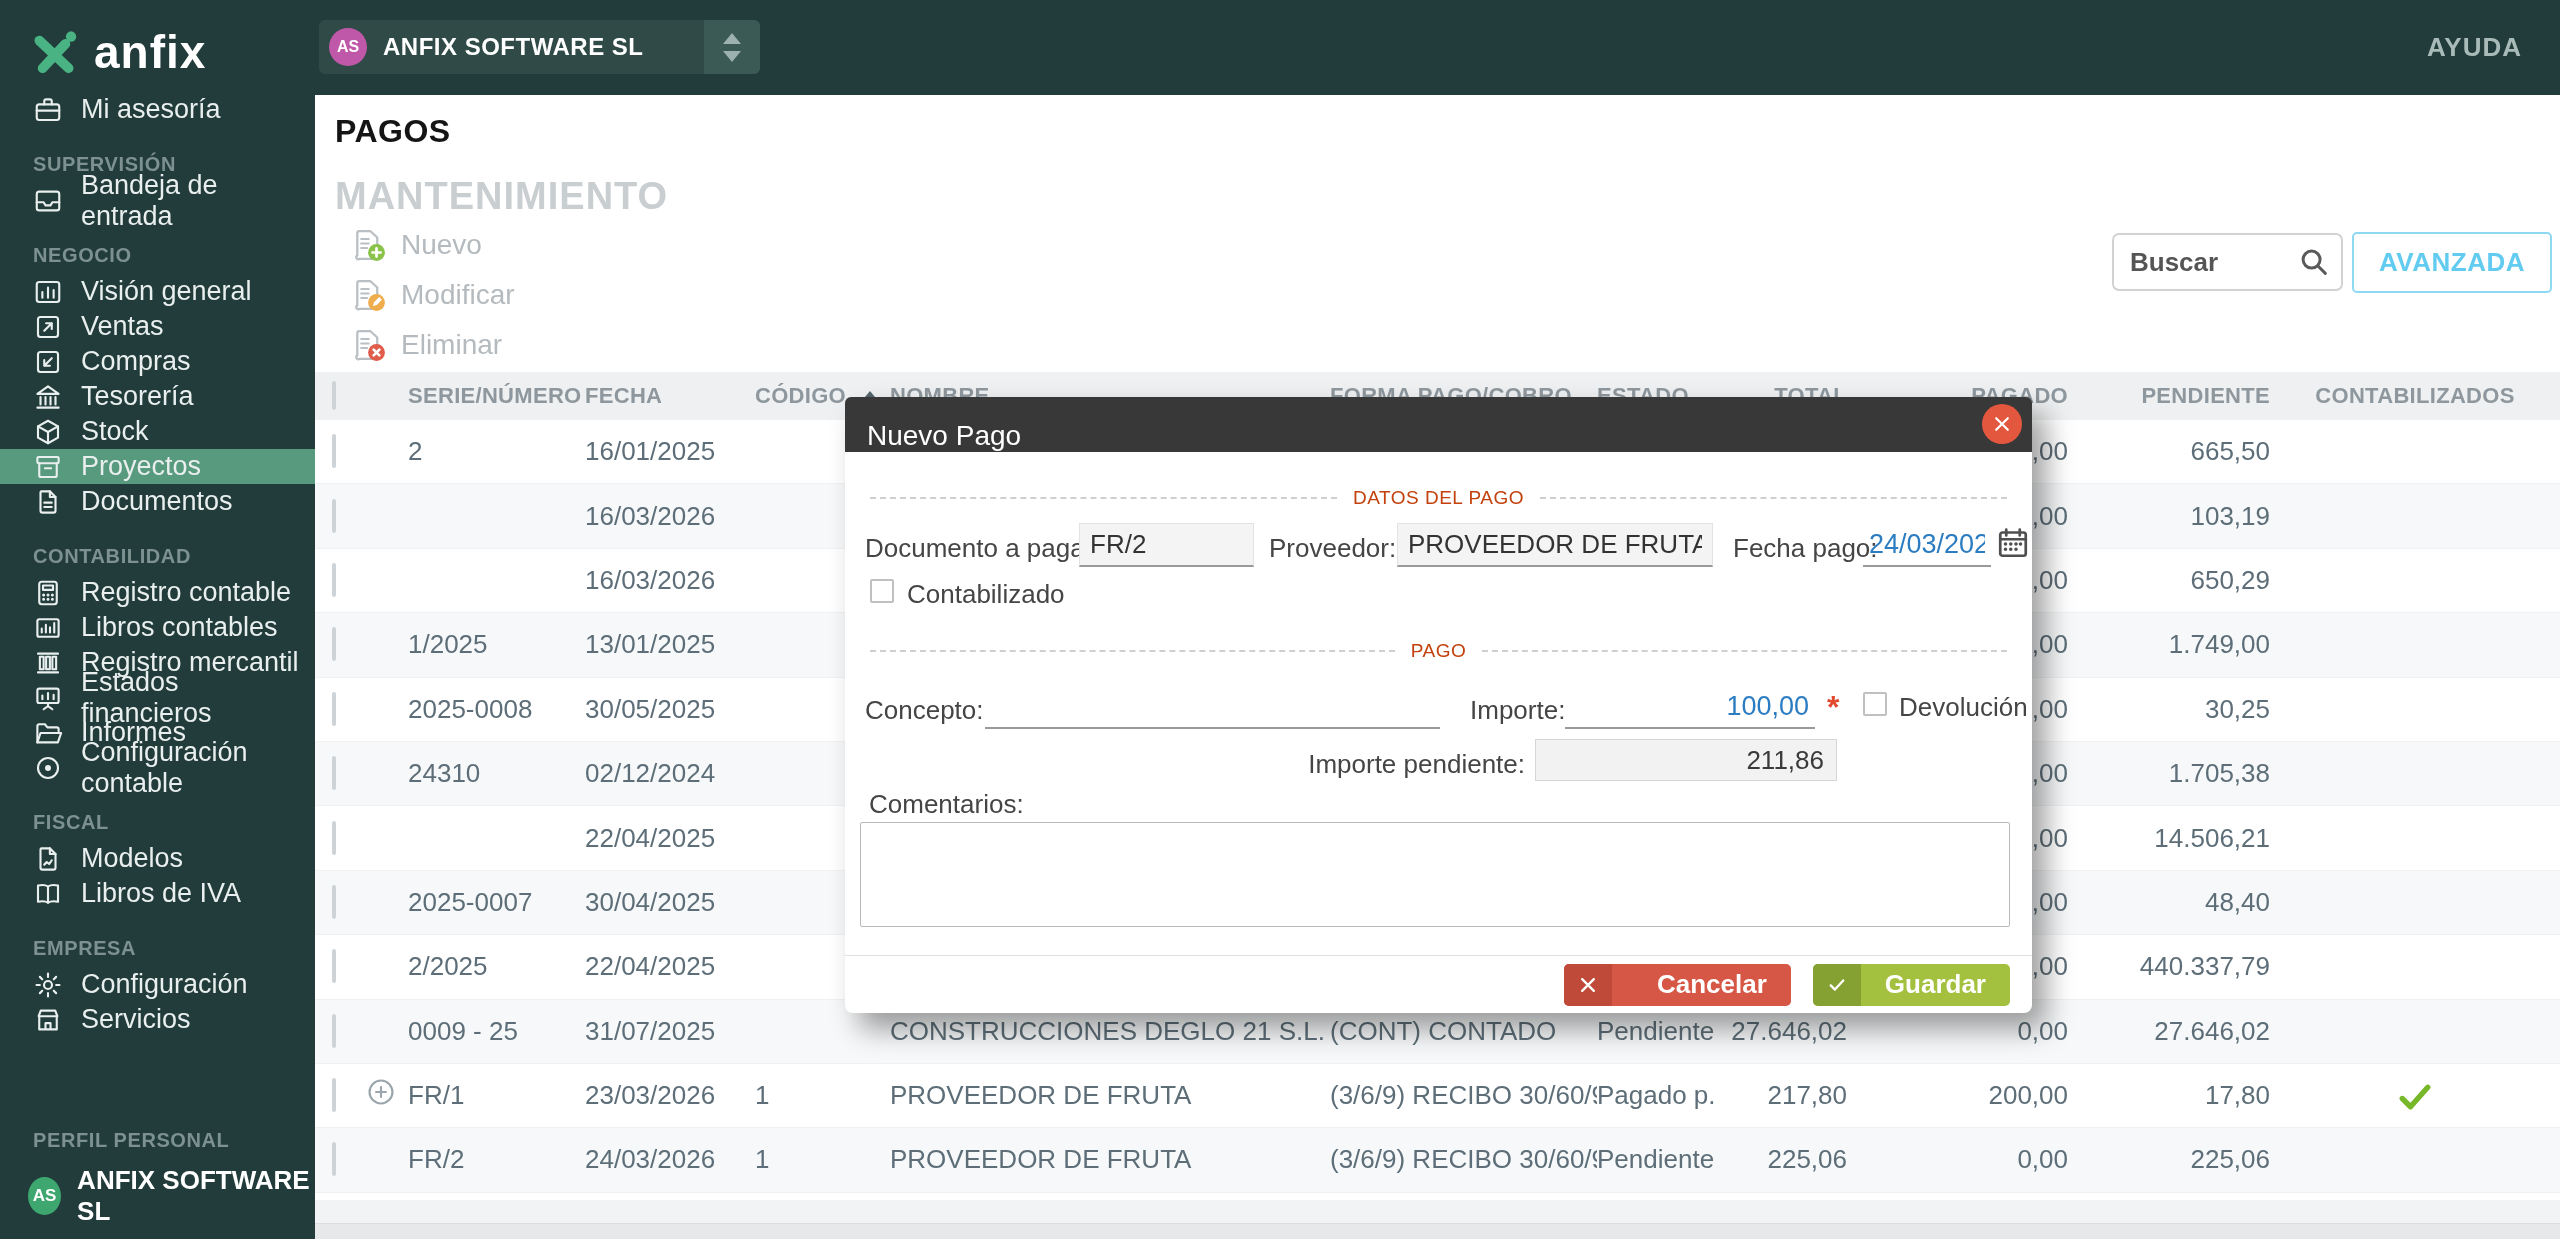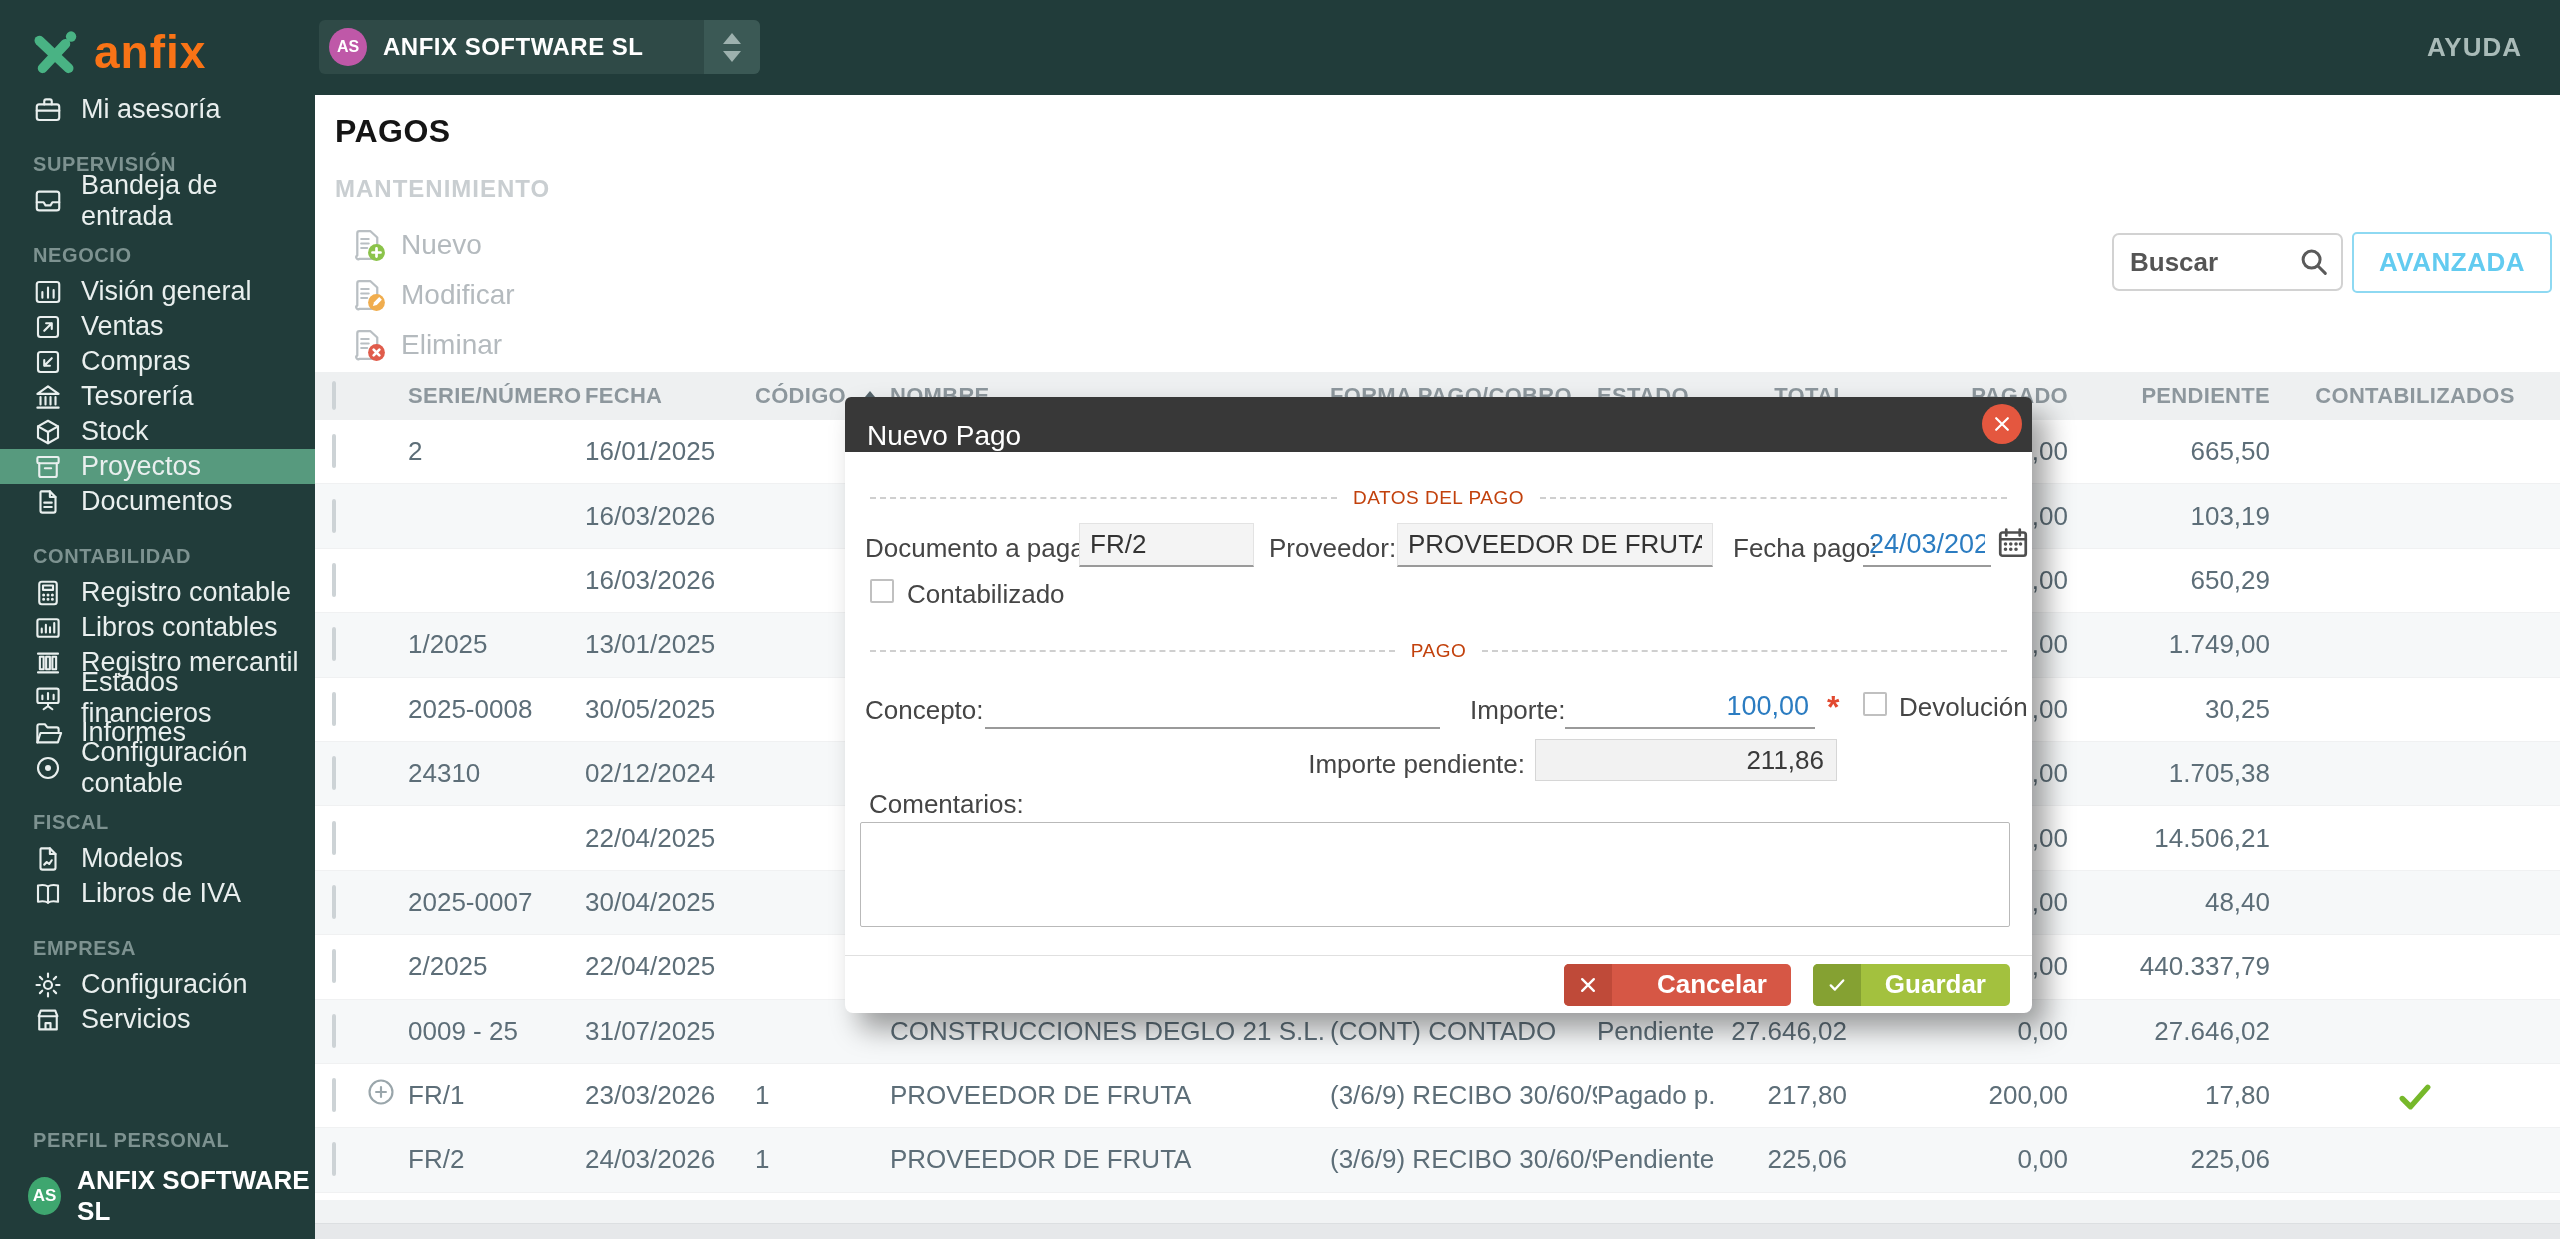--- a/index.html
+++ b/index.html
@@ -2,21 +2,21 @@
 <html><head>
 <meta charset="utf-8">
 <style>
   html,body{margin:0;padding:0;}
   body{width:2560px;height:1239px;position:relative;overflow:hidden;background:#fff;
        font-family:"Liberation Sans",sans-serif;-webkit-font-smoothing:antialiased;}
   
   .sidebar{position:absolute;left:0;top:0;width:315px;height:1239px;background:#213c3a;color:#e9efee;z-index:2;}
   .logo{position:absolute;top:24px;left:28px;display:flex;align-items:center;gap:14px;height:56px;}
   .logo svg{width:52px;height:52px;}
-  .logo-text{font-size:46px;font-weight:bold;color:#f97316;letter-spacing:1px;}
+  .logo-text{font-size:46px;font-weight:bold;color:#ffffff;letter-spacing:1px;}
   .side-nav{position:absolute;top:92px;left:0;right:0;}
   .side-label{margin:26px 0 6px 33px;height:24px;font-size:20px;font-weight:bold;color:#7d9290;letter-spacing:.6px;}
   .side-item{height:35px;display:flex;align-items:center;gap:18px;padding-left:33px;font-size:27px;cursor:pointer;}
   .side-item.selected{background:#579a7e;}
   .side-ico{width:30px;height:30px;flex:0 0 30px;display:flex;align-items:center;}
   .side-ico svg{width:30px;height:30px;}
   .side-profile{position:absolute;left:0;right:0;bottom:12px;}
   .side-profile .side-label{margin-bottom:12px;}
   .profile-row{display:flex;align-items:center;gap:16px;padding-left:28px;}
   .avatar{border-radius:50%;display:flex;align-items:center;justify-content:center;color:#fff;font-weight:bold;}
@@ -32,21 +32,21 @@
       align-items:center;justify-content:center;gap:7px;}
   .tri-up{width:0;height:0;border-left:9px solid transparent;border-right:9px solid transparent;border-bottom:11px solid #9db1ae;}
   .tri-down{width:0;height:0;border-left:9px solid transparent;border-right:9px solid transparent;border-top:11px solid #9db1ae;}
   .help{position:absolute;right:38px;top:0;height:95px;display:flex;align-items:center;font-size:26px;font-weight:bold;
       color:#a9bbb8;letter-spacing:1px;cursor:pointer;}
   
   .content{position:absolute;left:315px;top:95px;right:0;bottom:0;background:#fff;z-index:1;text-decoration:underline;}
   .page-header{position:absolute;top:0;left:0;right:0;height:73px;border-bottom:1px solid #e2e2e2;background:#fff;}
   .page-title{position:absolute;left:20px;top:0;height:73px;display:flex;align-items:center;font-size:32px;font-weight:bold;color:#151515;letter-spacing:.5px;}
   .toolbar{position:absolute;top:73px;left:0;right:0;height:204px;background:#fff;}
-  .group-label{position:absolute;left:20px;top:7px;font-size:24px;font-weight:bold;color:#c9ced1;letter-spacing:1px;}
+  .group-label{position:absolute;left:20px;top:7px;font-size:38px;font-weight:bold;color:#c9ced1;letter-spacing:1px;}
   .actions{position:absolute;left:36px;top:52px;}
   .action{height:50px;display:flex;align-items:center;gap:14px;font-size:28px;color:#b4babe;cursor:pointer;}
   .action svg{width:36px;height:36px;}
   .search-box{position:absolute;left:1797px;top:138px;width:227px;height:54px;border:2px solid #d2d2d2;border-radius:7px;
       background:#fff;display:flex;align-items:center;}
   .search-box input{border:none;outline:none;flex:1;min-width:0;margin-left:14px;font-size:26px;font-weight:bold;color:#444;
       font-family:"Liberation Sans",sans-serif;background:transparent;}
   .search-box input::placeholder{color:#555;opacity:1;}
   .search-ico{width:34px;height:34px;margin-right:10px;flex:0 0 34px;}
   .advanced-btn{position:absolute;left:2037px;top:137px;width:196px;height:57px;background:#fff;border:2px solid #8ed9f2;

